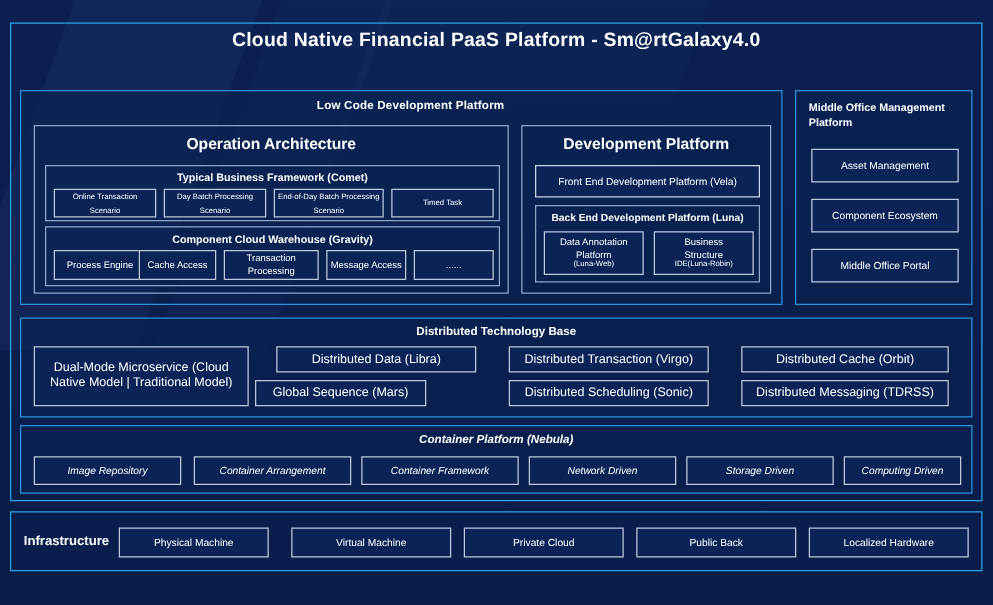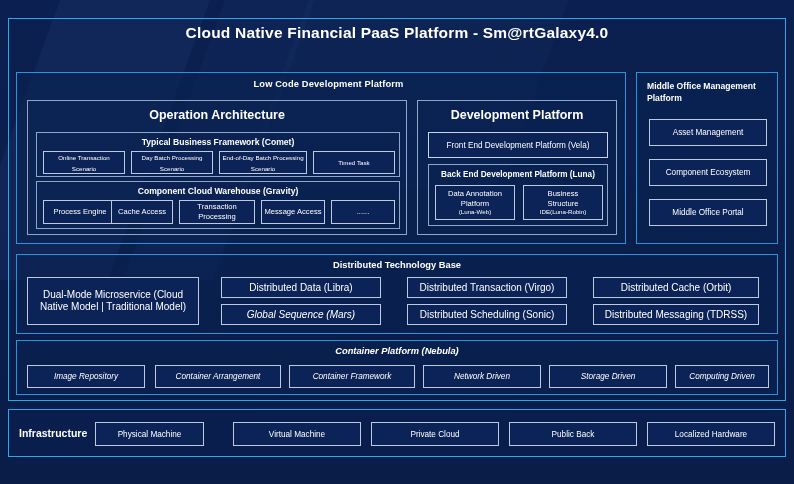--- a/index.html
+++ b/index.html
@@ -245,37 +245,37 @@
 
   <div class="panel" id="dtb">
     <div id="dtb-title">Distributed Technology Base</div>
 
     <div class="box" style="left:10px; top:22px; width:172px; height:48px; line-height:12px;">Dual-Mode Microservice (Cloud Native Model | Traditional Model)</div>
 
     <div class="box" style="left:204px; top:22px; width:160px; height:21px;">Distributed Data (Libra)</div>
     <div class="box" style="left:576px; top:22px; width:166px; height:21px;">Distributed Cache (Orbit)</div>
     <div class="box" style="left:390px; top:22px; width:160px; height:21px;">Distributed Transaction (Virgo)</div>
 
-    <div class="box" style="left:204px; top:49px; width:160px; height:21px;font-style:italic;">Global Sequence (Mars)</div>
+    <div class="box" style="left:187px; top:49px; width:137px; height:21px;">Global Sequence (Mars)</div>
     <div class="box" style="left:390px; top:49px; width:160px; height:21px;">Distributed Scheduling (Sonic)</div>
     <div class="box" style="left:576px; top:49px; width:166px; height:21px;">Distributed Messaging (TDRSS)</div>
   </div>
 
   <div class="panel" id="container-platform">
     <div id="container-platform-title">Container Platform (Nebula)</div>
     <div class="box" style="left:10px;  width:118px;">Image Repository</div>
     <div class="box" style="left:138px; width:126px;">Container Arrangement</div>
     <div class="box" style="left:272px; width:126px;">Container Framework</div>
     <div class="box" style="left:406px; width:118px;">Network Driven</div>
     <div class="box" style="left:532px; width:118px;">Storage Driven</div>
     <div class="box" style="left:658px; width:94px;">Computing Driven</div>
   </div>
 
   <div id="infra">
     <div id="infra-label">Infrastructure</div>
-    <div class="box" style="left:86px;  width:109px;">Physical Machine</div>
+    <div class="box" style="left:86px;  width:120px;">Physical Machine</div>
     <div class="box" style="left:224px; width:128px;">Virtual Machine</div>
     <div class="box" style="left:362px; width:128px;">Private Cloud</div>
     <div class="box" style="left:500px; width:128px;">Public Back</div>
     <div class="box" style="left:638px; width:128px;">Localized Hardware</div>
   </div>
 
 </div>
 
 </body></html>

